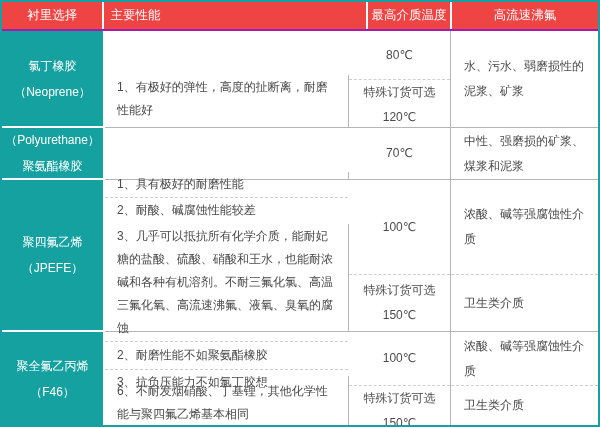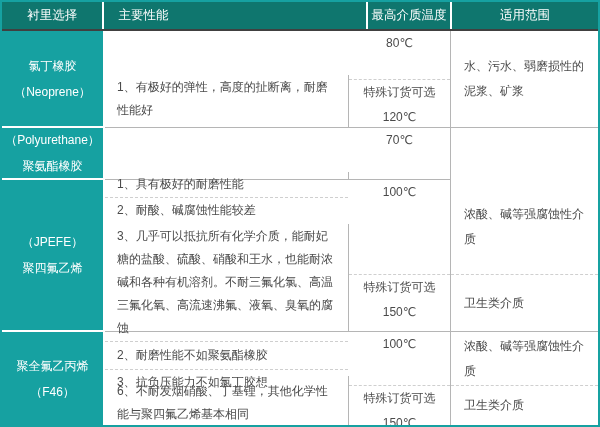--- a/index.html
+++ b/index.html
@@ -10,56 +10,56 @@
   }
   .tbl {
     width:600px; height:427px;
     border:2px solid #16a1a1;
     background:#fff;
     color:#4a4a4a;
     font-size:12px;
     overflow:hidden;
   }
   
-  .hdr { display:flex; height:29px; background:#0f766e; color:#fff; border-bottom:2px solid #404040; }
+  .hdr { display:flex; height:29px; background:#ef4444; color:#fff; border-bottom:2px solid #a21caf; }
   .hc { display:flex; align-items:center; font-size:12.5px; }
   .hc1 { width:103px; justify-content:center; border-right:2px solid #fff; }
-  .hc2 { width:265px; padding-left:14px; border-right:2px solid #fff; }
+  .hc2 { width:265px; padding-left:6px; border-right:2px solid #fff; }
   .hc3 { width:84px; justify-content:center; border-right:2px solid #fff; }
   .hc4 { width:147px; justify-content:center; }
   
   .grp { display:flex; }
   .mat {
     width:103px; background:#16a1a1; color:#fff;
     border-right:2px solid #fff; border-bottom:2px solid #fff;
     display:flex; flex-direction:column; align-items:center; justify-content:center;
     text-align:right; line-height:26px; font-size:12px;
   }
   .grp:last-child .mat { border-bottom:none; }
   .colwrap { display:flex; flex-direction:column; border-right:1px solid #b5b5b5; }
   .grp:not(:last-child) .colwrap { border-bottom:1px solid #b5b5b5; }
   .perfcol { width:244px;margin-top:44px; }
   .tempcol { width:102px; }
   .rangecol { width:147px; border-right:none; }
   .sub { display:flex; align-items:center; }
   .sub + .sub { border-top:1px dashed #cfcfcf; }
   .perf-item { padding:1px 12px; line-height:23px; }
-  .temp-cell { flex-direction:column; text-align:center; line-height:25px; }
+  .temp-cell { flex-direction:column; justify-content:center; text-align:center; line-height:25px; }
   .range-cell { padding:0 13px; line-height:25px; }
 </style>
 </head>
 <body>
 
 <div class="tbl">
 
   <div class="hdr">
     <div class="hc hc1">衬里选择</div>
     <div class="hc hc2">主要性能</div>
     <div class="hc hc3">最高介质温度</div>
-    <div class="hc hc4">适用范围</div>
+    <div class="hc hc4">高流速沸氟</div>
   </div>
 
   <div class="grp" style="height:97px">
     <div class="mat">
       <div>氯丁橡胶</div>
       <div>（Neoprene）</div>
     </div>
     <div class="colwrap perfcol">
       <div class="sub perf-item" style="flex:0 0 48px">1、有极好的弹性，高度的扯断离，耐磨性能好</div>
     </div>
@@ -84,26 +84,29 @@
     </div>
     <div class="colwrap perfcol">
       <div class="sub perf-item" style="flex:0 0 25px">1、具有极好的耐磨性能</div>
       <div class="sub perf-item" style="flex:1 1 auto">2、耐酸、碱腐蚀性能较差</div>
     </div>
     <div class="colwrap tempcol">
       <div class="sub temp-cell" style="flex:1 1 auto">
         <div>70℃</div>
       </div>
     </div>
+    <div class="colwrap rangecol">
+      <div class="sub range-cell" style="flex:1 1 auto">中性、强磨损的矿浆、煤浆和泥浆</div>
+    </div>
   </div>
 
   <div class="grp" style="height:152px">
     <div class="mat">
+      <div>聚四氟乙烯</div>
       <div>（JPEFE）</div>
-      <div>聚四氟乙烯</div>
     </div>
     <div class="colwrap perfcol">
       <div class="sub perf-item" style="flex:0 0 94px">3、几乎可以抵抗所有化学介质，能耐妃糖的盐酸、硫酸、硝酸和王水，也能耐浓碱和各种有机溶剂。不耐三氟化氯、高温三氟化氧、高流速沸氟、液氧、臭氧的腐蚀</div>
       <div class="sub perf-item" style="flex:0 0 28px">2、耐磨性能不如聚氨酯橡胶</div>
       <div class="sub perf-item" style="flex:1 1 auto">3、抗负压能力不如氯丁胶想</div>
     </div>
     <div class="colwrap tempcol">
       <div class="sub temp-cell" style="flex:0 0 94px">
         <div>100℃</div>
       </div>

